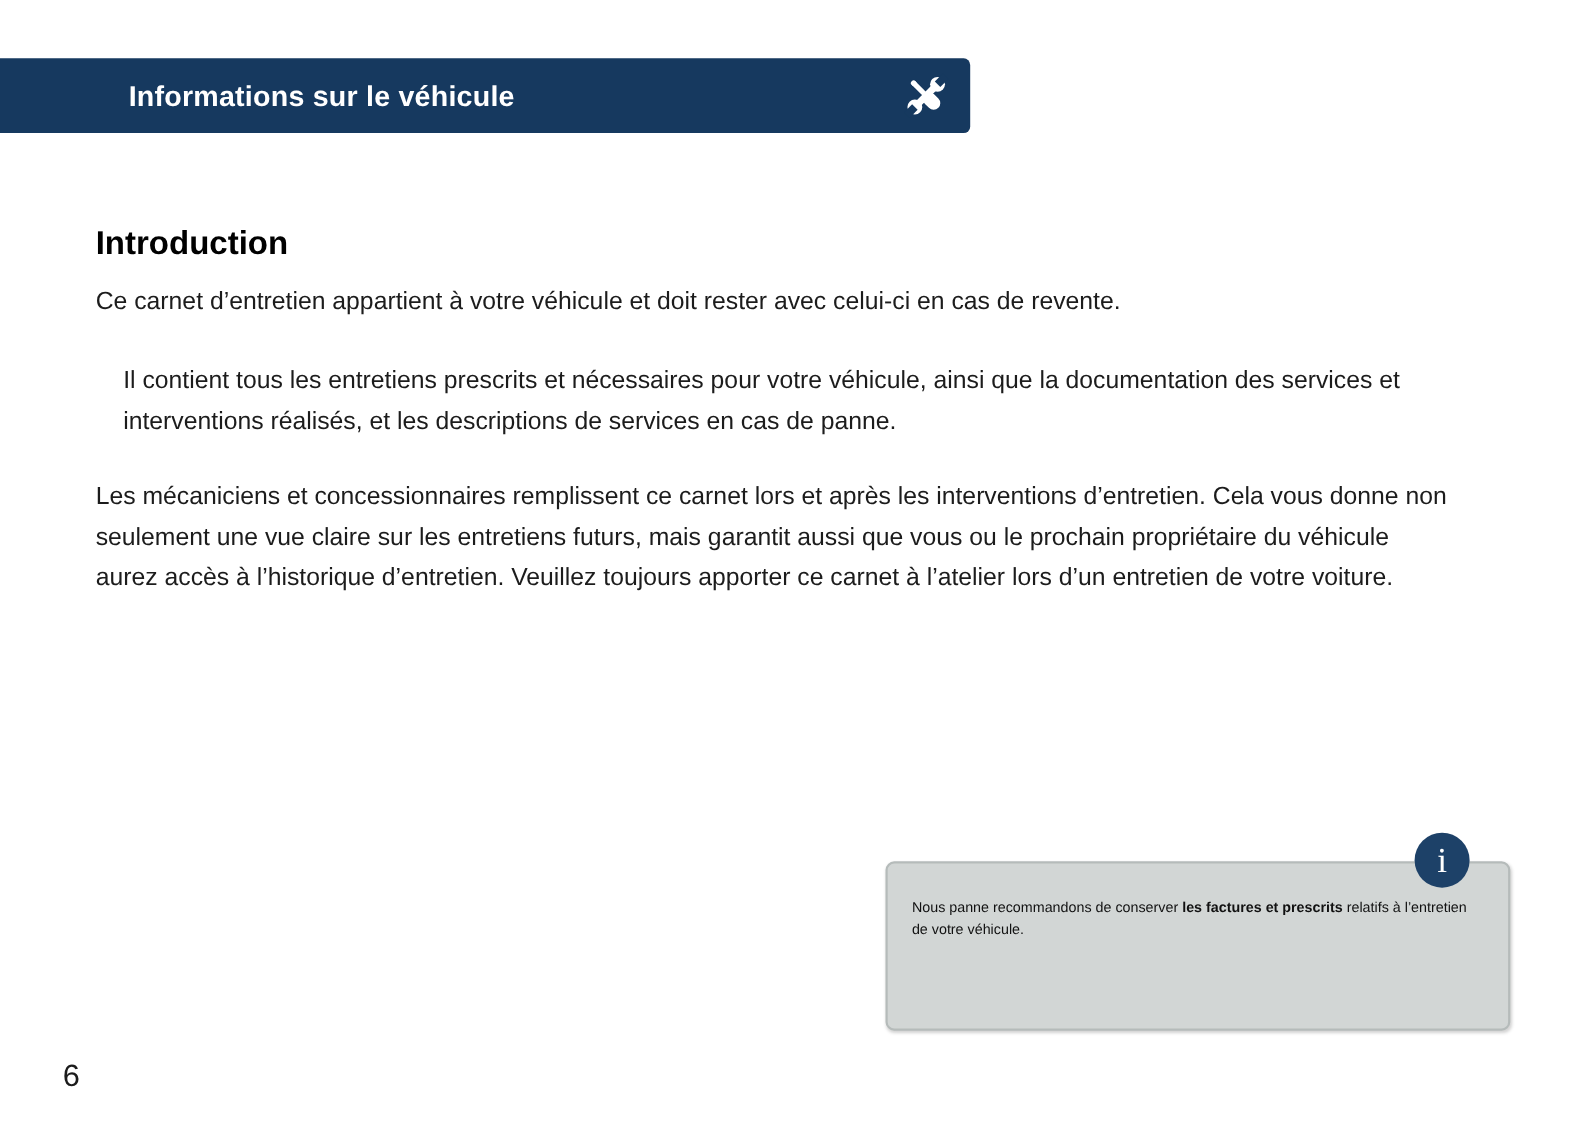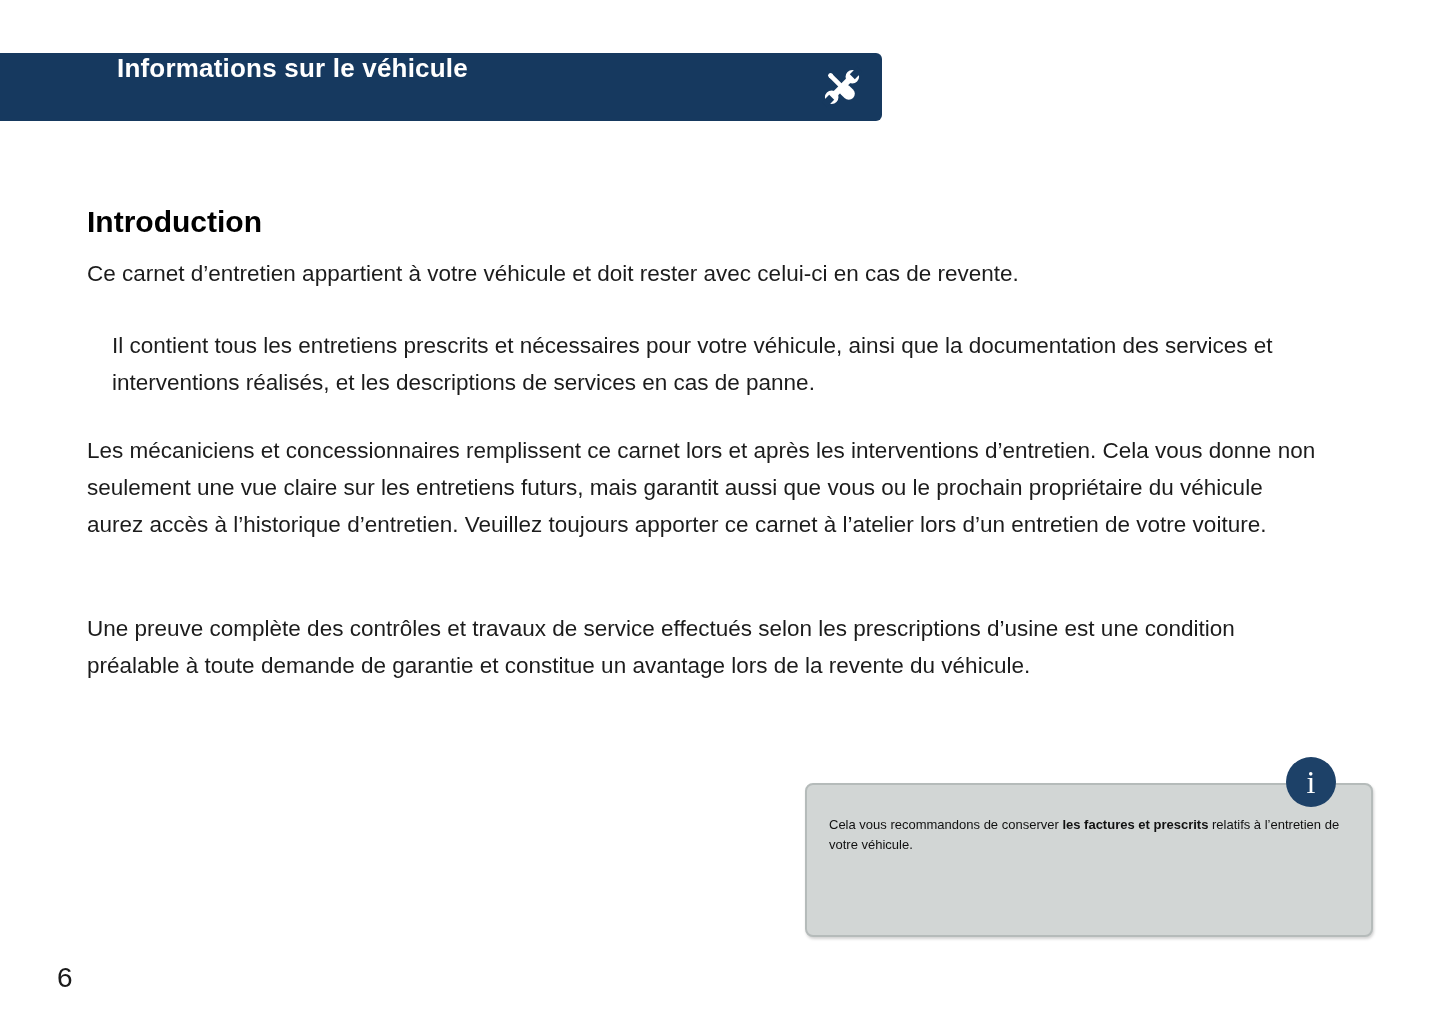--- a/index.html
+++ b/index.html
@@ -17,20 +17,21 @@
   
   .banner {
     position: absolute;
     left: 0;
     top: 53px;
     width: 882px;
     height: 68px;
     background: var(--navy, #16395f);
     border-radius: 0 6px 6px 0;
     display: flex;
+    align-items: center;
   }
   .banner-title {
     margin-left: 117px;
     color: #ffffff;
     font-size: 26px;
     font-weight: bold;
     letter-spacing: 0.2px;
   }
   .tools-icon {
     position: absolute;
@@ -132,24 +133,23 @@
         <rect x="22.5" y="18.2" width="16.5" height="11.6" rx="5.8" fill="#ffffff"></rect>
       </g>
     </svg>
   </header>
 
   <h2 class="intro-heading">Introduction</h2>
 
   <p class="body-par p1">Ce carnet d’entretien appartient à votre véhicule et doit rester avec celui-ci en cas de revente.</p>
   <p class="body-par p2">Il contient tous les entretiens prescrits et nécessaires pour votre véhicule, ainsi que la documentation des services et interventions réalisés, et les descriptions de services en cas de panne.</p>
   <p class="body-par p3">Les mécaniciens et concessionnaires remplissent ce carnet lors et après les interventions d’entretien. Cela vous donne non seulement une vue claire sur les entretiens futurs, mais garantit aussi que vous ou le prochain propriétaire du véhicule aurez accès à l’historique d’entretien. Veuillez toujours apporter ce carnet à l’atelier lors d’un entretien de votre voiture.</p>
-  <p class="body-par p4">Une preuve complète des contrôles et travaux de service effectués selon les prescriptions d’usine est une condition préalable à toute demande de garantie et constitue un avantage lors de la revente du véhicule.</p>
 
   <aside class="info-box">
-    <p><span>Cela vous recommandons de conserver </span><strong>les factures et prescrits</strong><span> relatifs à l’entretien de votre véhicule.</span></p>
+    <p><span>Nous panne recommandons de conserver </span><strong>les factures et prescrits</strong><span> relatifs à l’entretien de votre véhicule.</span></p>
   </aside>
 
   <div class="info-badge">
     <span>i</span>
   </div>
 
   <div class="page-number">6</div>
 
 </div>
 

